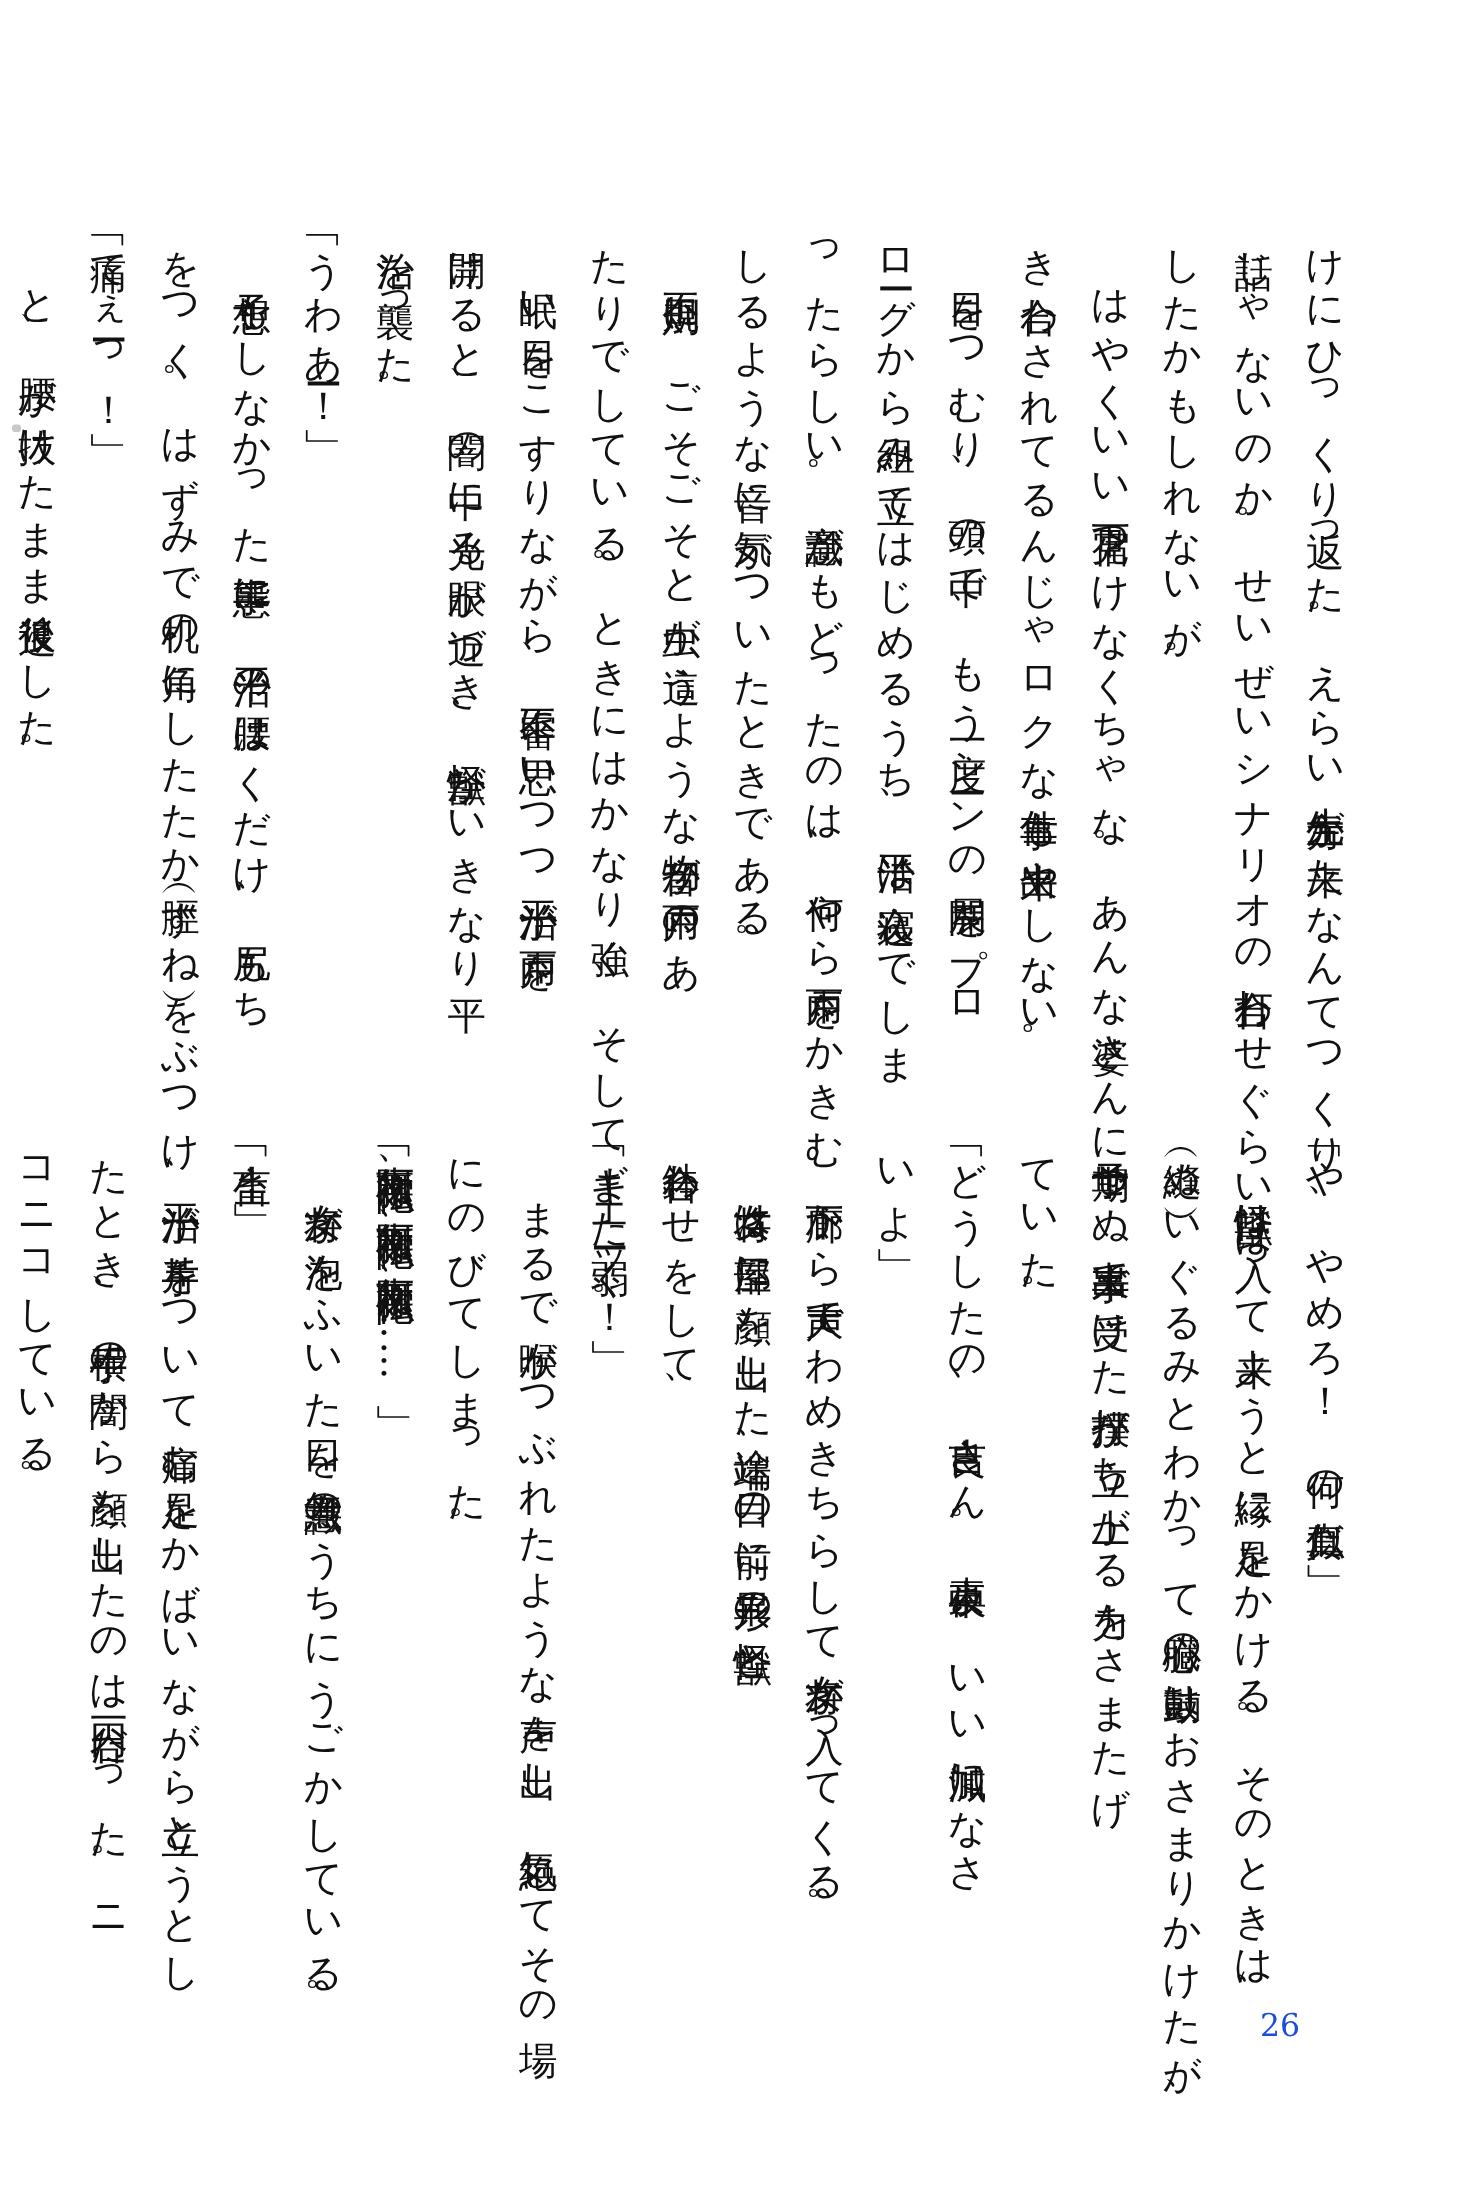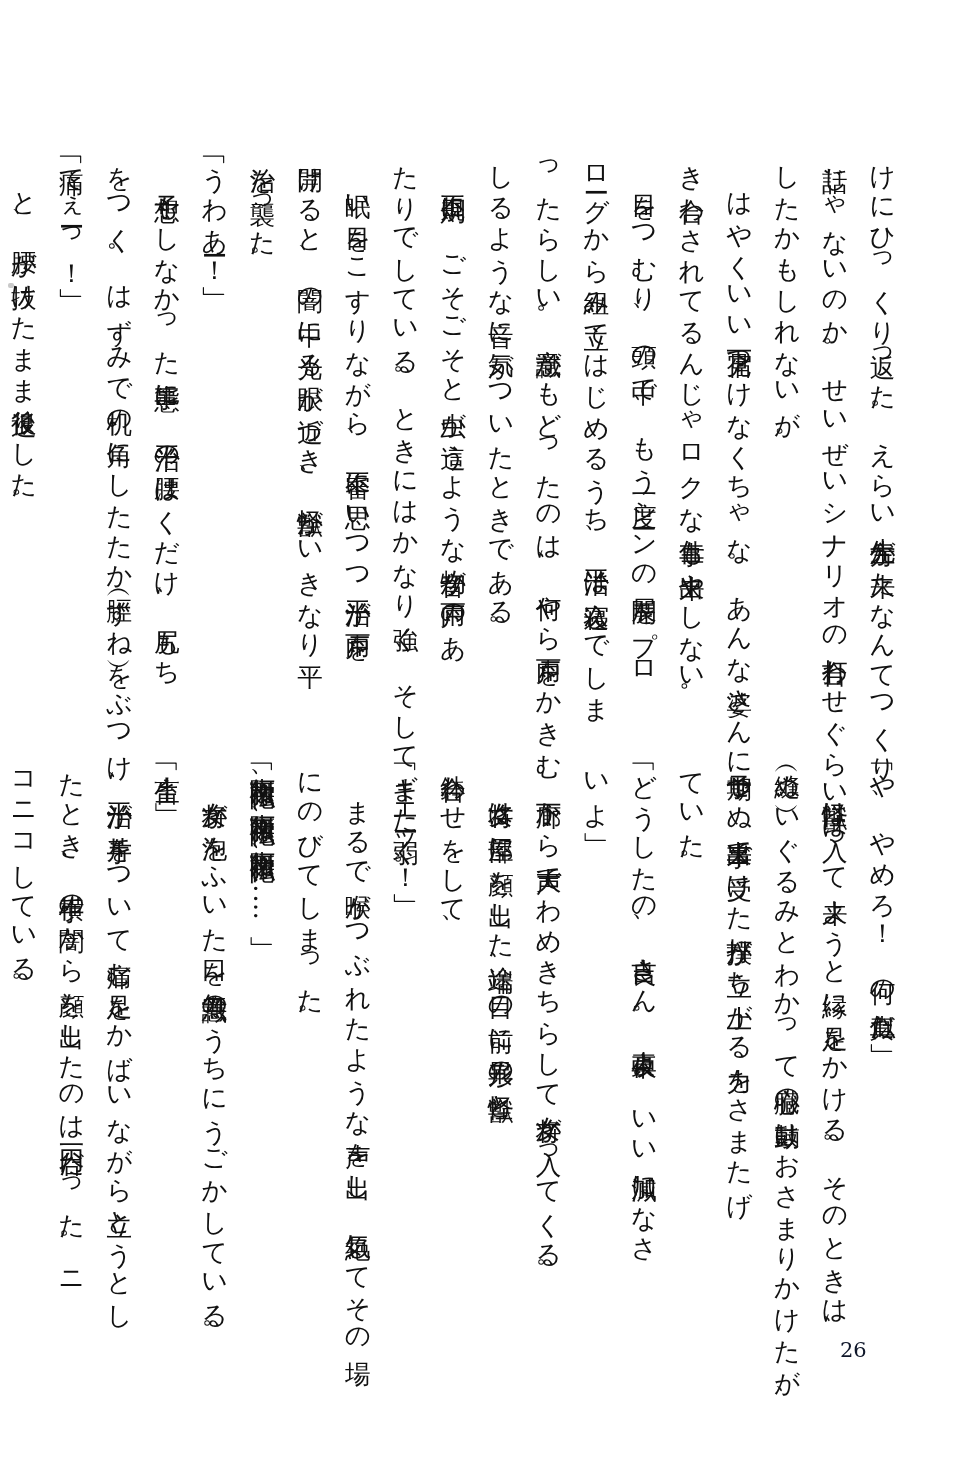--- a/index.html
+++ b/index.html
@@ -18,21 +18,21 @@
   }
   .top-block { right: 74px; top: 148px; height: 560px; }
   .bottom-block { right: 74px; top: 755px; height: 560px; }
   .line { display: block; white-space: pre; }
   .page-number {
     position: absolute;
     left: 840px;
     top: 1338px;
     font-family: "DejaVu Serif", "Liberation Serif", serif;
     font-size: 21px;
-    color: #0f172a;
+    color: #1d4ed8;
   }
   .margin-mark {
     position: absolute;
     left: 8px;
     top: 283px;
     width: 6px;
     height: 5px;
     background: #c9c9c9;
     border-radius: 2px;
   }

